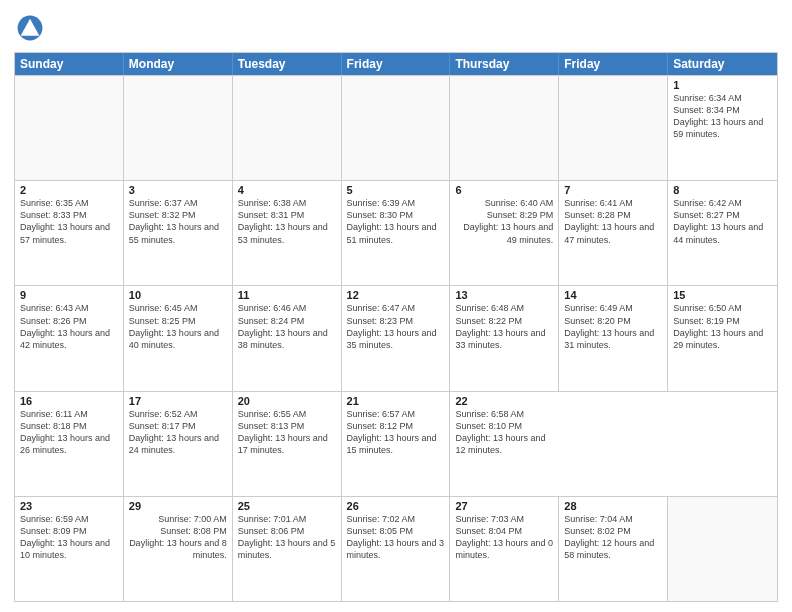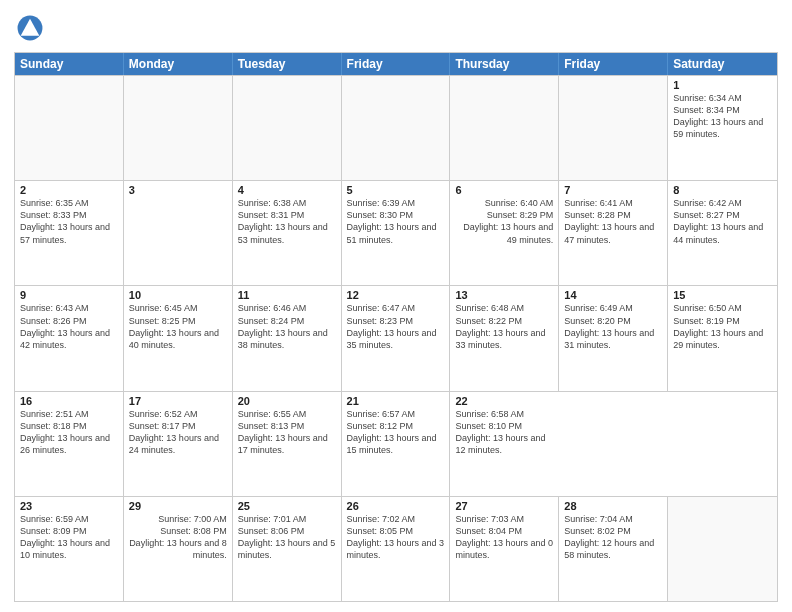--- a/index.html
+++ b/index.html
@@ -159,20 +159,23 @@
         </div>
         <div class="cal-row">
           <div class="cal-cell">
             <span class="day-num">2</span>
             <div class="day-info" style="white-space: pre-line;">Sunrise: 6:35 AM
 Sunset: 8:33 PM
 Daylight: 13 hours and 57 minutes.</div>
           </div>
           <div class="cal-cell">
             <span class="day-num">3</span>
+            <div class="day-info" style="white-space: pre-line;">Sunrise: 6:37 AM
+Sunset: 8:32 PM
+Daylight: 13 hours and 55 minutes.</div>
           </div>
           <div class="cal-cell">
             <span class="day-num">4</span>
             <div class="day-info" style="white-space: pre-line;">Sunrise: 6:38 AM
 Sunset: 8:31 PM
 Daylight: 13 hours and 53 minutes.</div>
           </div>
           <div class="cal-cell">
             <span class="day-num">5</span>
             <div class="day-info" style="white-space: pre-line;">Sunrise: 6:39 AM
@@ -238,21 +241,21 @@
           <div class="cal-cell">
             <span class="day-num">15</span>
             <div class="day-info" style="white-space: pre-line;">Sunrise: 6:50 AM
 Sunset: 8:19 PM
 Daylight: 13 hours and 29 minutes.</div>
           </div>
         </div>
         <div class="cal-row">
           <div class="cal-cell">
             <span class="day-num">16</span>
-            <div class="day-info" style="white-space: pre-line;">Sunrise: 2:51 AM
+            <div class="day-info" style="white-space: pre-line;">Sunrise: 6:11 AM
 Sunset: 8:18 PM
 Daylight: 13 hours and 26 minutes.</div>
           </div>
           <div class="cal-cell">
             <span class="day-num">17</span>
             <div class="day-info" style="white-space: pre-line;">Sunrise: 6:52 AM
 Sunset: 8:17 PM
 Daylight: 13 hours and 24 minutes.</div>
           </div>
           <div class="cal-cell">

